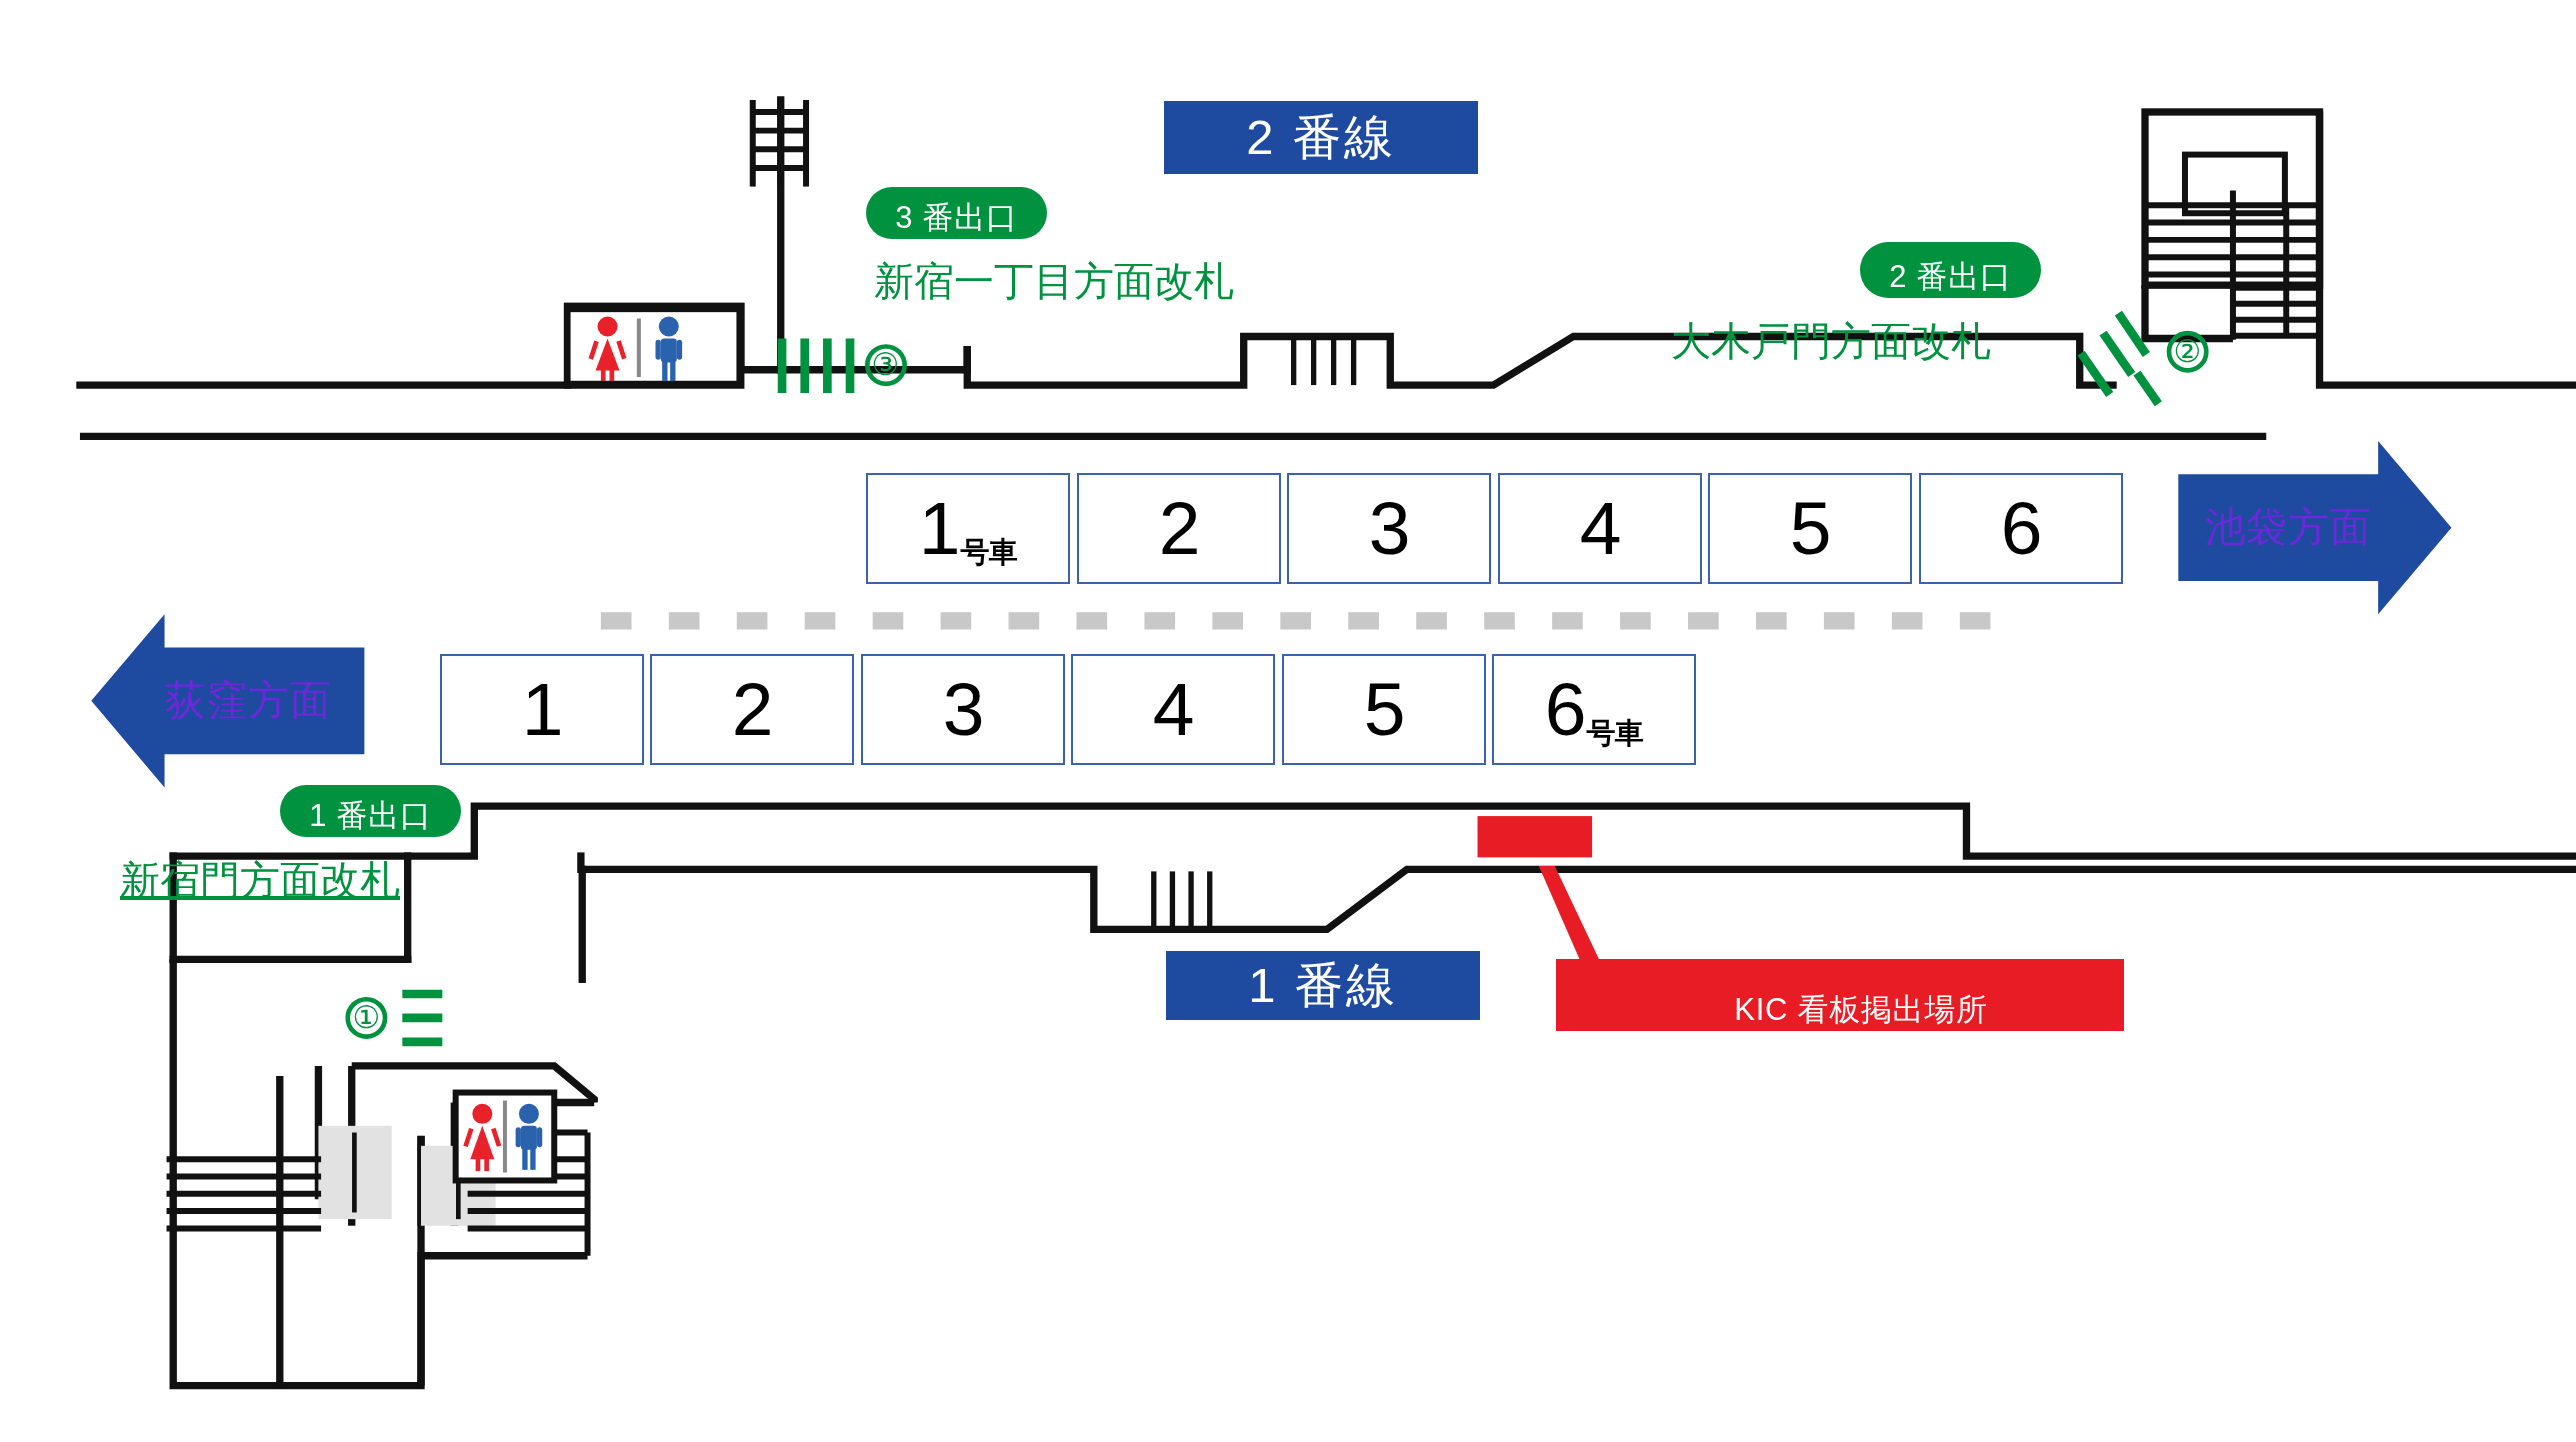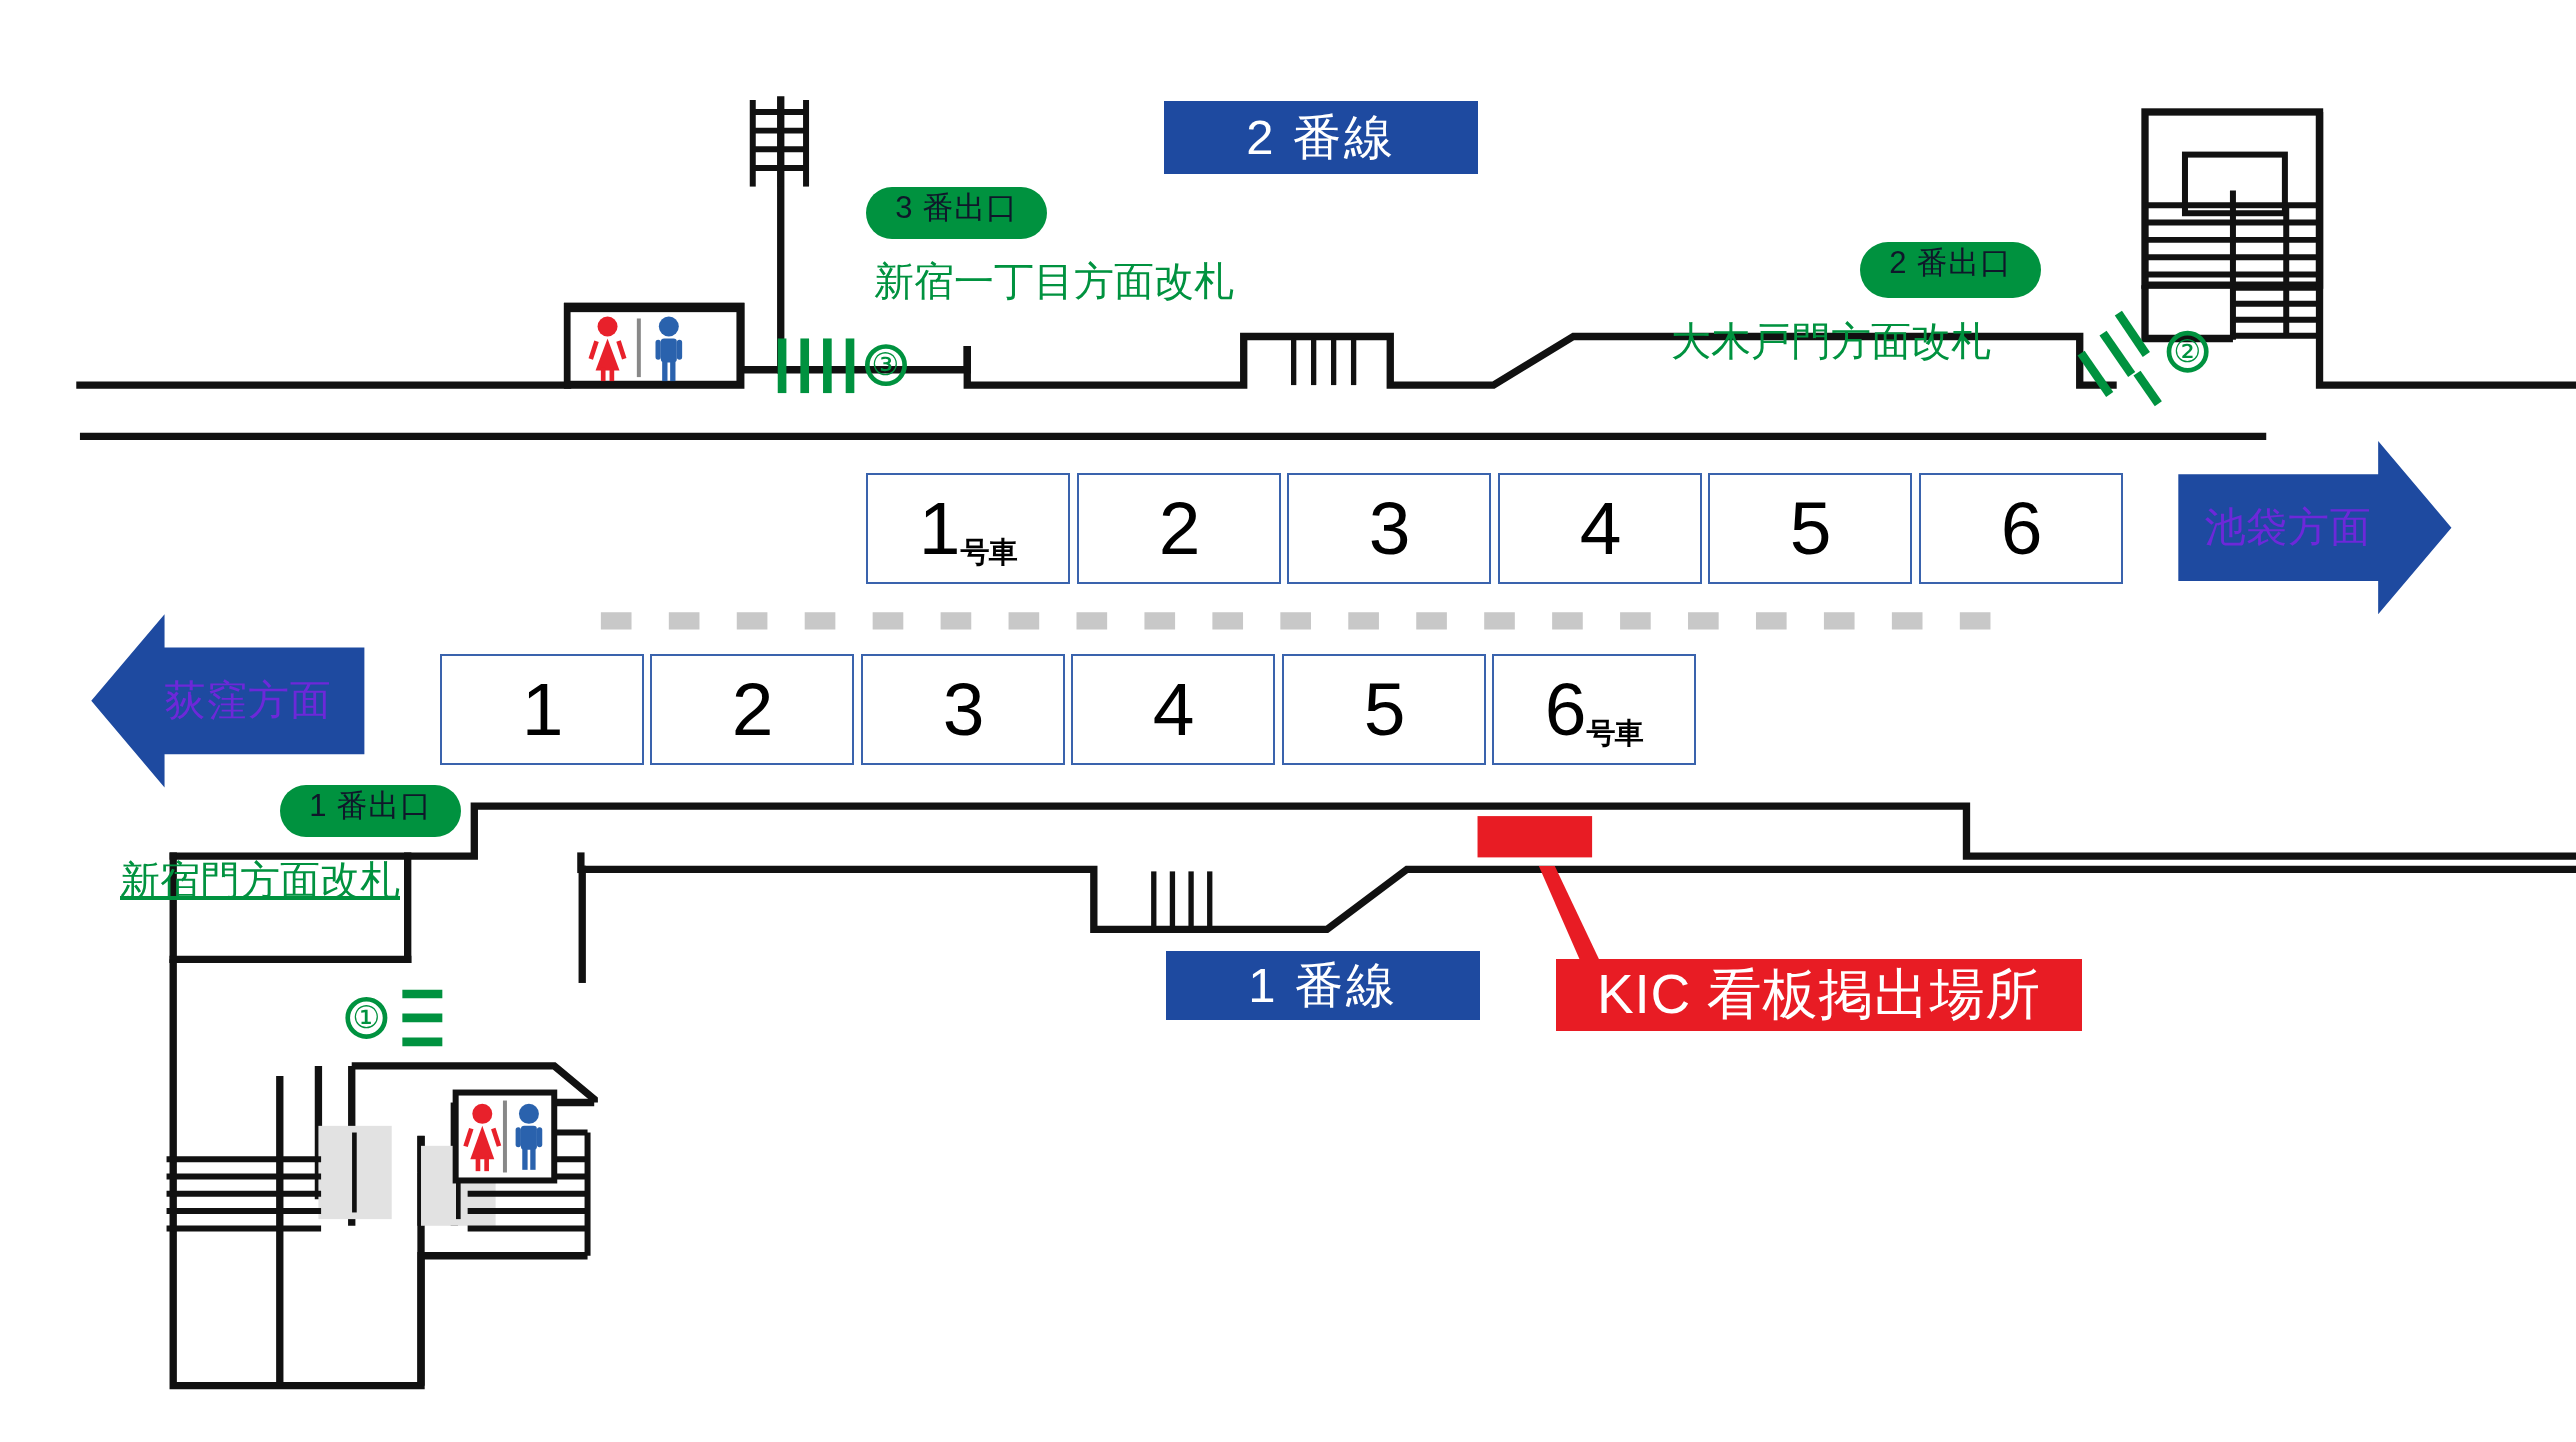--- a/index.html
+++ b/index.html
@@ -22,30 +22,30 @@
   .arrow{position:absolute;display:flex;align-items:center;justify-content:center;
          color:#6d28d9;font-size:41px;letter-spacing:0.7px;}
   .arrow span{position:relative;z-index:2;}
 
   
   .plate{position:absolute;background:#1E4AA0;color:#fff;
          display:flex;align-items:center;justify-content:center;
          font-size:49px;letter-spacing:2.7px;}
 
   
-  .pill{position:absolute;background:#00923F;color:#0f172a;border-radius:665px;
-        display:flex;align-items:flex-start;justify-content:center;
+  .pill{position:absolute;background:#00923F;color:#ffffff;border-radius:665px;
+        display:flex;align-items:flex-end;justify-content:center;
         font-size:31px;letter-spacing:0.7px;white-space:nowrap;}
   .gate-label{position:absolute;color:#00923F;font-size:40px;
         white-space:nowrap;letter-spacing:0px;}
 
   
   .kic{position:absolute;background:#E81C24;color:#fff;
-       display:flex;align-items:center;justify-content:center;
-       font-size:55px;letter-spacing:0.7px;white-space:nowrap;}
+       display:flex;align-items:flex-end;justify-content:center;
+       font-size:31px;letter-spacing:0.7px;white-space:nowrap;padding-left:42px;}
 
   
   .card{position:absolute;box-sizing:border-box;border:3.3px solid #D0183C;
         border-radius:28px;background:#fff;
         display:flex;flex-direction:column;align-items:center;justify-content:center;
         color:#111;font-size:52px;line-height:1.35;letter-spacing:1.3px;}
 
   .circled{position:absolute;color:#00923F;font-size:35px;
            display:flex;align-items:center;justify-content:center;}
 </style>

